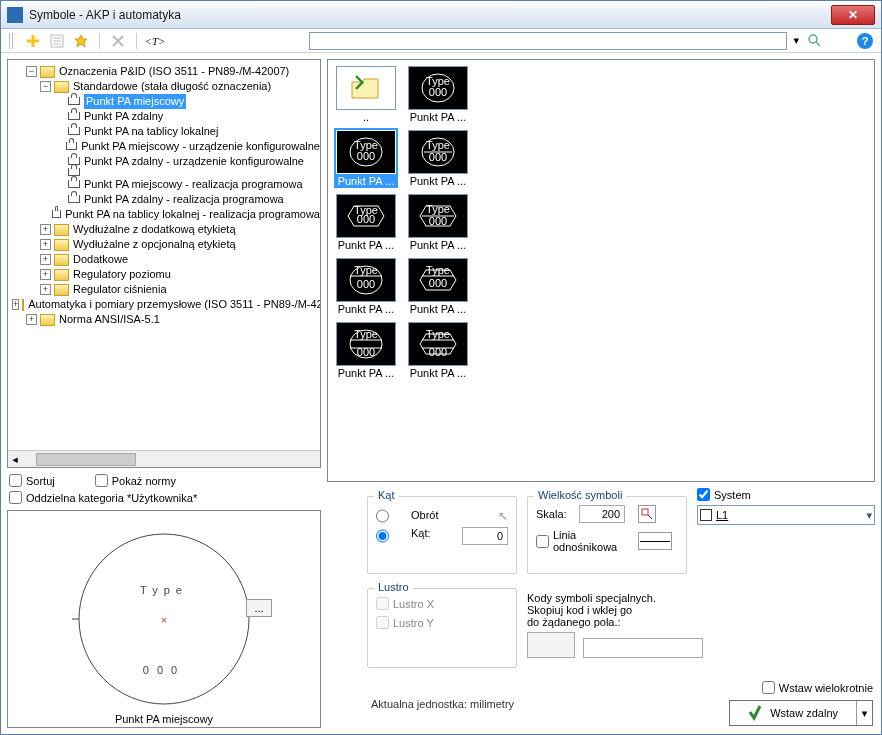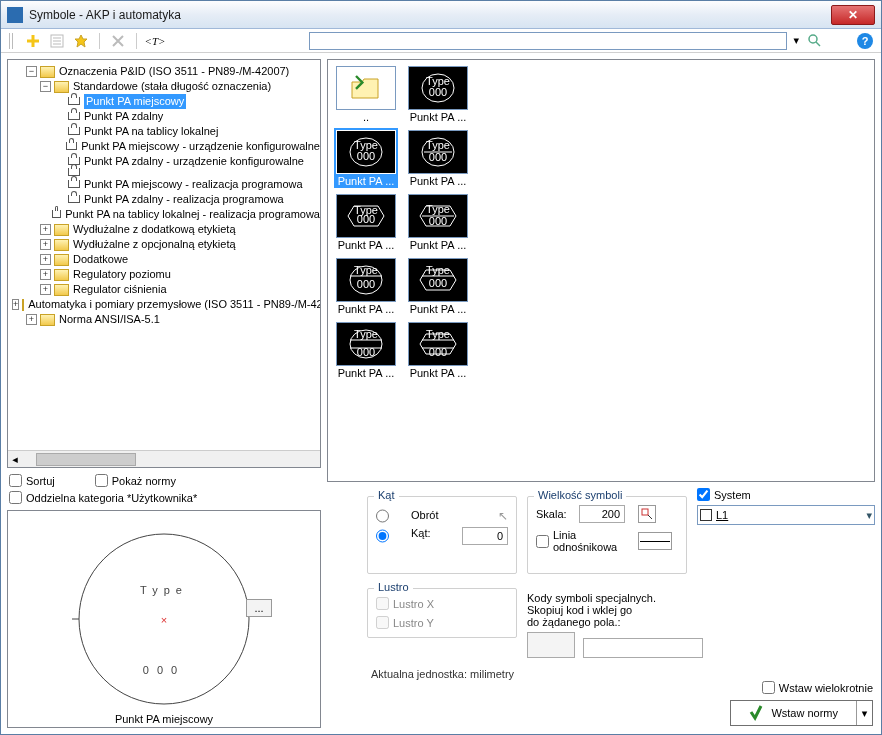--- a/index.html
+++ b/index.html
@@ -407,21 +407,21 @@
                 <input type="radio" name="ang" style="">
                 <span>Obrót</span>
                 <span style="margin-left:auto;color:#999;font-size:12px;">↖</span>
               </label>
             <label class="radio-row">
                 <input type="radio" name="ang" checked="" style="">
                 <span>Kąt:</span>
                 <input type="text" class="num" style="margin-left: auto;" value="0">
               </label>
           </div>
-          <div class="group" style="height:50px;margin-top:14px;">
+          <div class="group" style="height:80px;margin-top:14px;">
             <div class="legend">Lustro</div>
             <label class="chk" style="color:#888;">
                 <input type="checkbox" disabled="" style="">
                 <span>Lustro X</span>
               </label>
             <label class="chk" style="color:#888;margin-top:6px;">
                 <input type="checkbox" disabled="" style="">
                 <span>Lustro Y</span>
               </label>
           </div>
@@ -474,21 +474,21 @@
           <div class="insert-row" style="margin-top:150px;flex-direction:column;align-items:flex-end;gap:6px;">
             <label class="chk">
                 <input type="checkbox" style="">
                 <span>Wstaw wielokrotnie</span>
               </label>
             <div class="insert-btn">
               <div class="main-b">
                 <svg width="14" height="18">
                     <path d="M2 8l4 6 6-12" fill="none" stroke="#2a8a2a" stroke-width="3"></path>
                   </svg>
-                <span>Wstaw normy</span>
+                <span>Wstaw zdalny</span>
               </div>
               <div class="dd">▾</div>
             </div>
           </div>
         </div>
       </div>
     </div>
   </div>
 </div>
 

